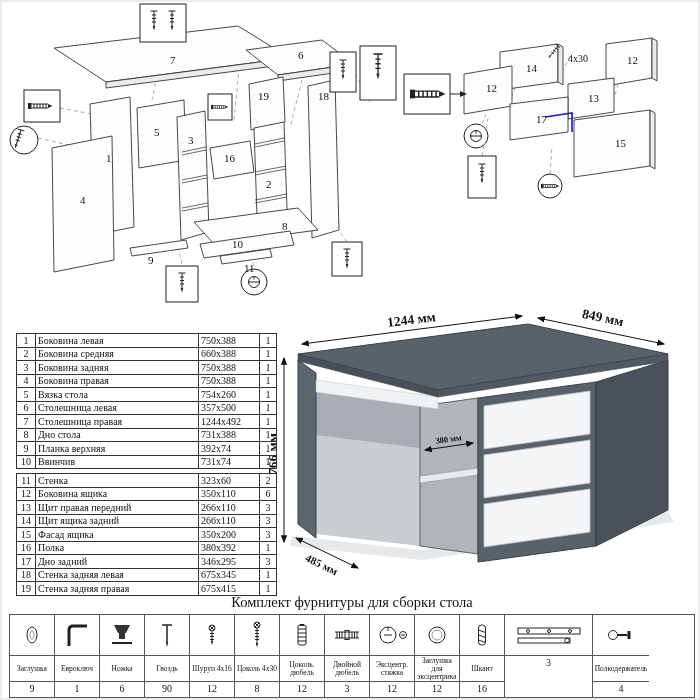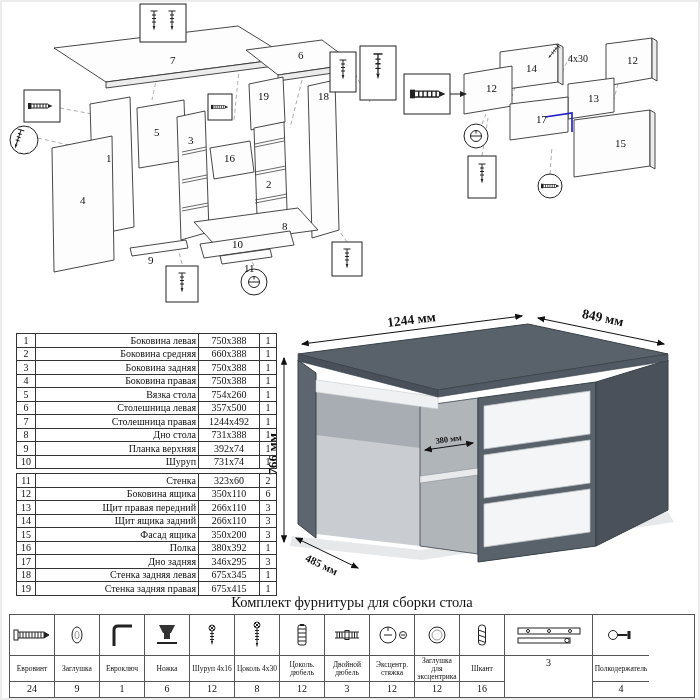--- a/index.html
+++ b/index.html
@@ -5,22 +5,22 @@
   html,body{margin:0;padding:0;background:#fff;}
   .canvas{position:relative;width:700px;height:700px;background:#fff;overflow:hidden;
           font-family:"Liberation Serif",serif;box-sizing:border-box;border:2px solid #ececec;}
   svg{overflow:visible;}
   svg text{font-family:"Liberation Serif",serif;}
 
   
   .parts-table{position:absolute;left:14px;border-collapse:collapse;font-size:10px;color:#111;}
   .parts-table td{border:1px solid #333;padding:0 2px;height:12.5px;line-height:11px;white-space:nowrap;}
   .parts-table td.num{width:14px;text-align:center;}
-  .parts-table td.name{width:158px;text-align:right;}
-  .parts-table td.size{width:56px;text-align:center;}
+  .parts-table td.name{width:158px;}
+  .parts-table td.size{width:56px;}
   .parts-table td.qty{width:12px;text-align:center;}
   .pt1{top:331px;}
   .pt2{top:471px;}
 
   
   .hw-title{position:absolute;left:0;top:592px;width:700px;text-align:center;font-size:14.5px;color:#111;}
   .hw-table{position:absolute;left:7px;top:612px;width:686px;height:84px;display:flex;
             border:1px solid #555;box-sizing:border-box;background:#fff;}
   .hw-col{display:flex;flex-direction:column;border-right:1px solid #555;box-sizing:border-box;flex:none;}
   .hw-col:last-child{border-right:none;}
@@ -340,21 +340,21 @@
 
         <tr>
           <td class="num">9</td>
           <td class="name">Планка верхняя</td>
           <td class="size">392x74</td>
           <td class="qty">1</td>
         </tr>
 
         <tr>
           <td class="num">10</td>
-          <td class="name">Шуруп</td>
+          <td class="name">Ввинчив</td>
           <td class="size">731x74</td>
           <td class="qty">1</td>
         </tr>
       </tbody>
   </table>
 
   <table class="parts-table pt2">
     <tbody>
 
         <tr>
@@ -394,21 +394,21 @@
 
         <tr>
           <td class="num">16</td>
           <td class="name">Полка</td>
           <td class="size">380x392</td>
           <td class="qty">1</td>
         </tr>
 
         <tr>
           <td class="num">17</td>
-          <td class="name">Дно задняя</td>
+          <td class="name">Дно задний</td>
           <td class="size">346x295</td>
           <td class="qty">3</td>
         </tr>
 
         <tr>
           <td class="num">18</td>
           <td class="name">Стенка задняя левая</td>
           <td class="size">675x345</td>
           <td class="qty">1</td>
         </tr>
@@ -419,33 +419,20 @@
           <td class="size">675x415</td>
           <td class="qty">1</td>
         </tr>
       </tbody>
   </table>
 
   <div class="hw-title">Комплект фурнитуры для сборки стола</div>
 
   <div class="hw-table">
 
-    <div class="hw-col" style="width:45px">
-      <div class="hw-icon">
-          <svg width="40" height="36" viewBox="0 0 40 36">
-            <g stroke="#222" fill="none" stroke-width="1">
-              <rect x="2" y="13" width="4" height="10"></rect>
-              <path d="M6,15 H32 M6,21 H32 M8,15 v6 M11,15 v6 M14,15 v6 M17,15 v6 M20,15 v6 M23,15 v6 M26,15 v6 M29,15 v6"></path>
-              <path d="M32,15 L37,18 L32,21 z" fill="#222"></path>
-            </g>
-          </svg>
-        </div>
-      <div class="hw-name">Евровинт</div>
-      <div class="hw-qty">24</div>
-    </div>
 
     <div class="hw-col" style="width:45px">
       <div class="hw-icon">
           <svg width="40" height="36" viewBox="0 0 40 36">
             <ellipse cx="20" cy="18" rx="5" ry="8" fill="none" stroke="#222"></ellipse>
             <ellipse cx="20" cy="18" rx="2" ry="4" fill="none" stroke="#999"></ellipse>
           </svg>
         </div>
       <div class="hw-name">Заглушка</div>
       <div class="hw-qty">9</div>
@@ -466,20 +453,30 @@
           <svg width="40" height="36" viewBox="0 0 40 36">
             <path d="M12,8 h16 l-4,8 h-8 z" fill="#333"></path>
             <rect x="17" y="16" width="6" height="6" fill="#333"></rect>
             <path d="M10,26 h20" stroke="#222" stroke-width="2"></path>
           </svg>
         </div>
       <div class="hw-name">Ножка</div>
       <div class="hw-qty">6</div>
     </div>
 
+    <div class="hw-col" style="width:45px">
+      <div class="hw-icon">
+          <svg width="40" height="36" viewBox="0 0 40 36">
+            <path d="M15,8 h10 M20,8 v17" stroke="#222" stroke-width="1.5" fill="none"></path>
+            <path d="M18.8,25 L20,30 L21.2,25 z" fill="#222"></path>
+          </svg>
+        </div>
+      <div class="hw-name">Гвоздь</div>
+      <div class="hw-qty">90</div>
+    </div>
 
     <div class="hw-col" style="width:45px">
       <div class="hw-icon">
           <svg width="40" height="36" viewBox="0 0 40 36">
             <g stroke="#222" fill="none">
               <circle cx="20" cy="11" r="3"></circle>
               <path d="M18,9 l4,4 M22,9 l-4,4"></path>
               <path d="M20,14 V24 M18,16.5 h4 M18,19.5 h4 M18,22.5 h4"></path>
             </g>
             <path d="M18.8,24 L20,28 L21.2,24 z" fill="#222"></path>

